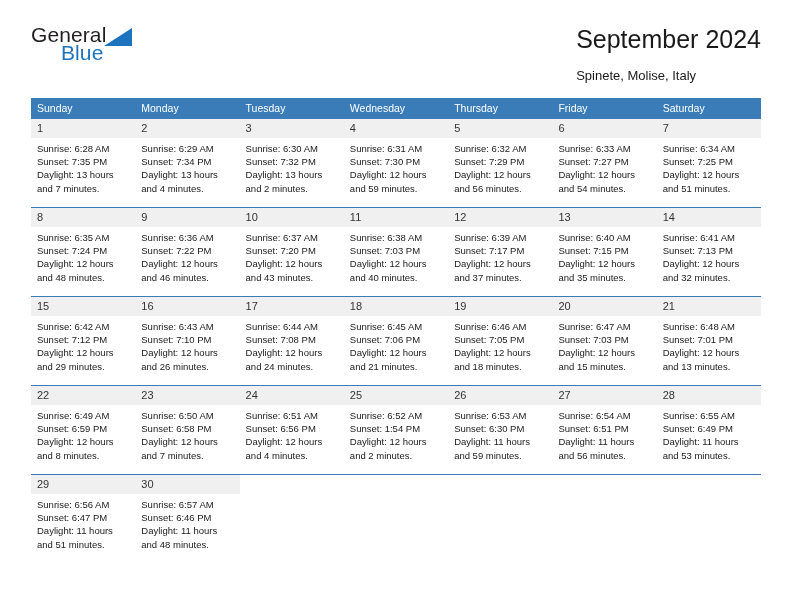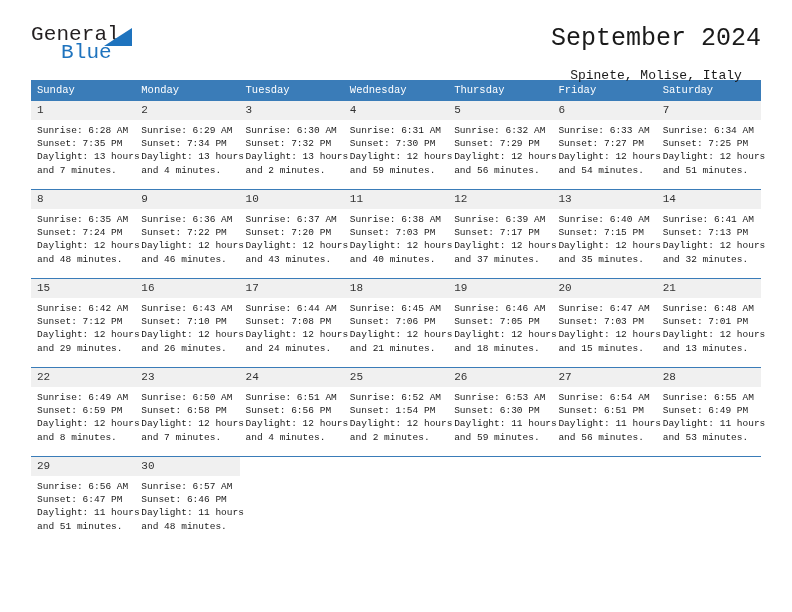--- a/index.html
+++ b/index.html
@@ -13,21 +13,20 @@
     font-family: "Liberation Sans", sans-serif;
     color: #1a1a1a;
     overflow: hidden;
   }
   .page {
     position: relative;
     width: 792px;
     height: 612px;
     box-sizing: border-box;
     padding: 0 31px;
-    font-family: Liberation Mono, monospace;
   }
 
   
   .topbar {
     display: flex;
     align-items: flex-start;
     justify-content: space-between;
     height: 74px;
     padding-top: 24px;
     box-sizing: border-box;
@@ -62,21 +61,21 @@
     left: 73px;
     top: 4px;
     width: 0;
     height: 0;
     border-style: solid;
     border-width: 0 0 18px 28px;
     border-color: transparent transparent #1e73be transparent;
   }
 
   .titles {
-    text-align: center;
+    text-align: left;
     flex: 0 0 auto;
   }
   .cal-title {
     font-size: 25px;
     font-weight: normal;
     color: #1a1a1a;
     line-height: 30px;
     white-space: nowrap;
   }
   .cal-subtitle {
@@ -85,21 +84,21 @@
     line-height: 20px;
     margin-top: 12px;
     white-space: nowrap;
   }
 
   
   .calendar {
     width: 730px;
     border-collapse: collapse;
     table-layout: fixed;
-    margin-top: 6px;
+    margin-top: 24px;
   }
   .calendar th {
     background: #3a7cb8;
     color: #ffffff;
     font-size: 10.5px;
     font-weight: normal;
     text-align: left;
     padding: 4px 0 4px 6px;
     height: 13px;
     line-height: 13px;

